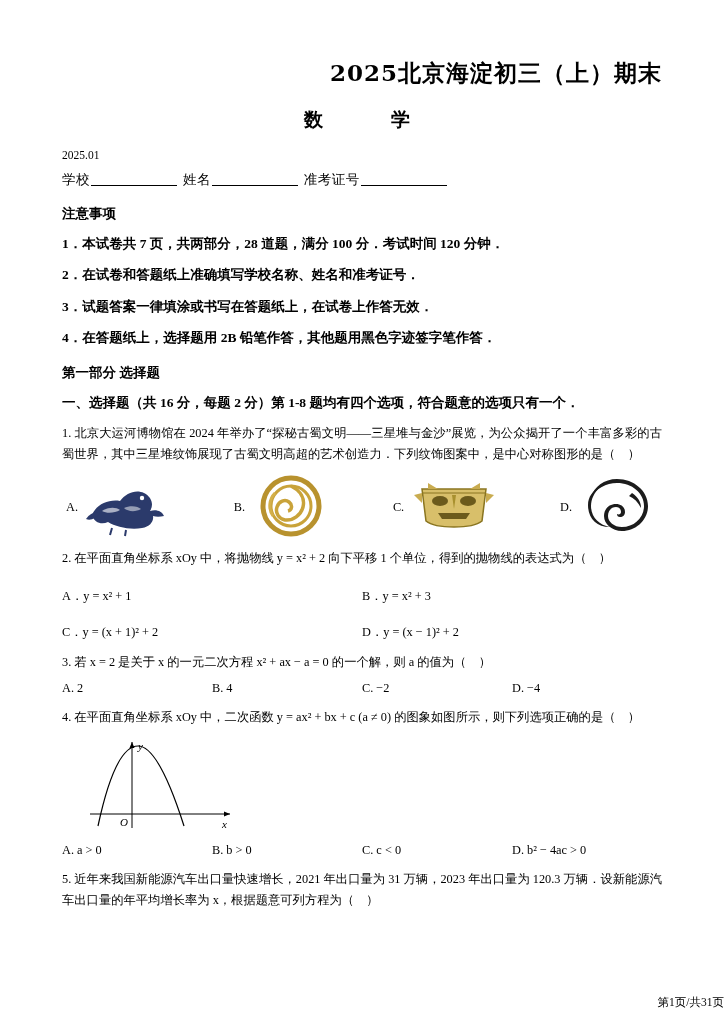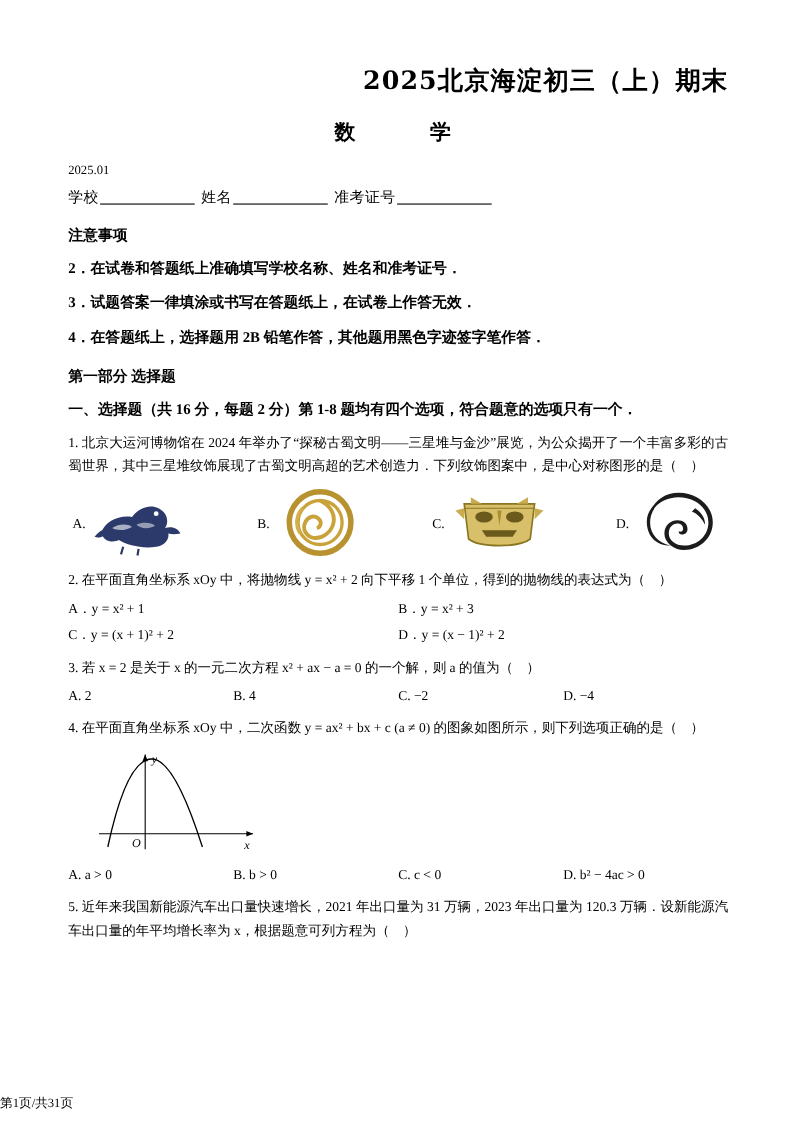--- a/index.html
+++ b/index.html
@@ -89,21 +89,21 @@
     text-indent: 0;
   }
   .opts-row {
     display: flex;
     font-size: 12.3px;
     margin-top: 7px;
   }
   .opts-row .opt {
     flex: 1;
   }
-  .opts-2 .opt { flex: 0 0 50%; }
+  .opts-2 .opt { flex: 0 0 50%; margin-top: 12px; }
   .figs-row {
     display: flex;
     align-items: flex-end;
     justify-content: space-between;
     margin-top: 10px;
     padding: 0 4px;
   }
   .fig-item {
     display: flex;
     align-items: flex-end;
@@ -115,40 +115,41 @@
   }
   .graph-wrap {
     margin-top: 8px;
     margin-left: 18px;
   }
   .footer {
     position: absolute;
     left: 0;
     right: 0;
     bottom: 14px;
-    text-align: left;
+    text-align: right;
     font-size: 11.5px;
   }
 </style>
 </head>
 <body>
 
 <div class="page">
 
   <div class="doc-title">2025北京海淀初三（上）期末</div>
   <div class="doc-subject">数　　学</div>
   <div class="doc-date">2025.01</div>
 
   <div class="blanks-row">
     <span>学校</span><span class="bl"></span>
     <span>姓名</span><span class="bl"></span>
     <span>准考证号</span><span class="bl"></span>
   </div>
 
   <div class="notice-title">注意事项</div>
+  <div class="notice-item">1．本试卷共 7 页，共两部分，28 道题，满分 100 分．考试时间 120 分钟．</div>
   <div class="notice-item">2．在试卷和答题纸上准确填写学校名称、姓名和准考证号．</div>
   <div class="notice-item">3．试题答案一律填涂或书写在答题纸上，在试卷上作答无效．</div>
   <div class="notice-item">4．在答题纸上，选择题用 2B 铅笔作答，其他题用黑色字迹签字笔作答．</div>
 
   <div class="part-title">第一部分  选择题</div>
   <div class="section-lead">一、选择题（共 16 分，每题 2 分）第 1-8 题均有四个选项，符合题意的选项只有一个．</div>
 
   <div class="q q-body">1. 北京大运河博物馆在 2024 年举办了“探秘古蜀文明——三星堆与金沙”展览，为公众揭开了一个丰富多彩的古蜀世界，其中三星堆纹饰展现了古蜀文明高超的艺术创造力．下列纹饰图案中，是中心对称图形的是（　）</div>
   <div class="figs-row">
     <div class="fig-item">

